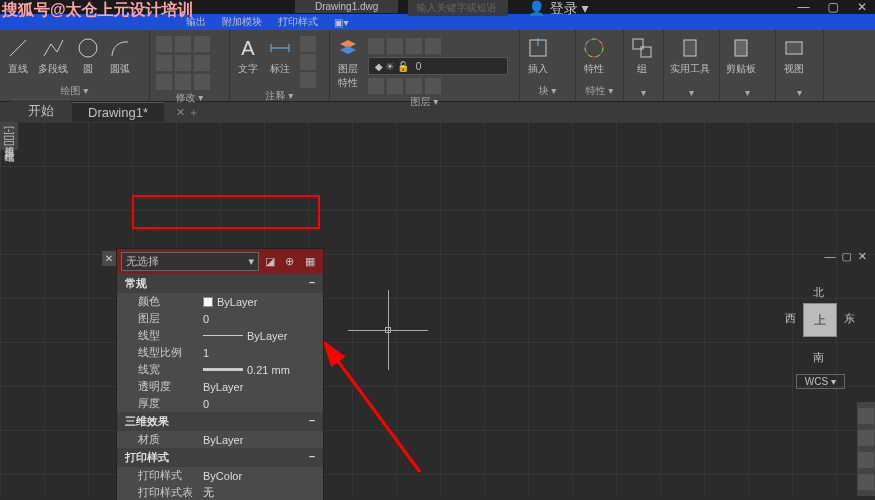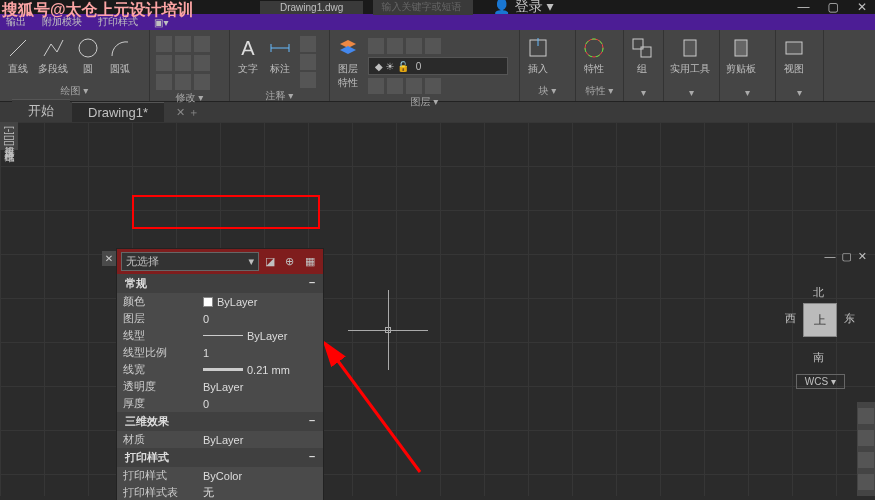--- a/index.html
+++ b/index.html
@@ -1,25 +1,25 @@
 <!DOCTYPE html>
 <html><head>
 <meta charset="utf-8">
 <style>
 * { margin: 0; padding: 0; box-sizing: border-box; font-family: "Microsoft YaHei", sans-serif; }
 body { background: #2b2b2b; color: #c0c0c0; font-size: 11px; width: 875px; height: 500px; overflow: hidden; position: relative; }
 
-.titlebar { height: 14px; background: #1a1a1a; display: flex; align-items: center; }
+.titlebar { height: 14px; background: #1a1a1a; display: flex; align-items: flex-start; padding-left: 35px; }
 .watermark { position: absolute; top: 0; left: 2px; font-size: 16px; color: #fca5a5; font-weight: bold; z-index: 100; }
 .tb-file { margin-left: 260px; background: #3a3a3a; padding: 1px 20px; font-size: 10px; }
 .tb-search { margin-left: 10px; background: #3a3a3a; padding: 1px 8px; font-size: 10px; color: #666; width: 100px; }
 .tb-login { margin-left: 20px; font-size: 14px; }
 .tb-controls { margin-left: auto; display: flex; gap: 18px; padding-right: 8px; font-size: 12px; }
 
-.menubar { height: 16px; background: #4c1d95; display: flex; gap: 4px; font-size: 10px; align-items: center; }
+.menubar { height: 16px; background: #1d4ed8; display: flex; padding-left: 180px; gap: 4px; font-size: 10px; align-items: center; }
 .menubar span { padding: 0 6px; }
 
 .ribbon { height: 72px; background: #454545; display: flex; border-bottom: 1px solid #222; }
 .ribbon-group { border-right: 1px solid #333; padding: 2px 6px; display: flex; flex-direction: column; }
 .rg-tools { flex: 1; display: flex; gap: 8px; align-items: flex-start; padding-top: 4px; }
 .rg-label { text-align: center; font-size: 10px; color: #aaa; padding: 1px; }
 .tool-btn { display: flex; flex-direction: column; align-items: center; gap: 2px; font-size: 10px; cursor: pointer; }
 .tool-icon { width: 24px; height: 24px; display: flex; align-items: center; justify-content: center; }
 .small-icons { display: grid; grid-template-columns: repeat(3, 16px); gap: 3px; }
 .si { width: 16px; height: 16px; background: #555; }
@@ -62,21 +62,21 @@
 .props-hdr { display: flex; align-items: center; padding: 3px 4px; background: #7f1d1d; }
 .props-sel { background: #333; border: 1px solid #666; padding: 1px 4px; flex: 1; display: flex; align-items: center; justify-content: space-between; }
 .props-hdr-icons { display: flex; gap: 6px; margin-left: 6px; }
 .phi { width: 14px; height: 14px; }
 .props-close { position: absolute; left: -1px; top: 2px; transform: translateX(-100%); width: 14px; background: #4a4a4a; color: #ccc; padding: 2px; font-size: 10px; text-align: center; }
 
 .section { }
 .sec-hdr { background: #404040; padding: 2px 8px; display: flex; justify-content: space-between; font-weight: bold; color: #ddd; }
 .sec-collapse { cursor: pointer; }
 .prop-row { display: flex; padding: 1px 0; }
-.prop-label { width: 86px; padding-left: 6px; color: #ccc; }
+.prop-label { width: 86px; padding-left: 21px; color: #ccc; }
 .prop-val { flex: 1; color: #ddd; display: flex; align-items: center; gap: 4px; }
 .swatch { width: 10px; height: 10px; border: 1px solid #888; }
 .sw-white { background: #fff; }
 .sw-line { width: 40px; height: 1px; background: #ccc; }
 .sw-thick { width: 40px; height: 3px; background: #ccc; }
 
 .highlight { position: absolute; border: 2px solid #ff0000; pointer-events: none; }
 .hl1 { left: 132px; top: 195px; width: 188px; height: 34px; }
 
 </style>

